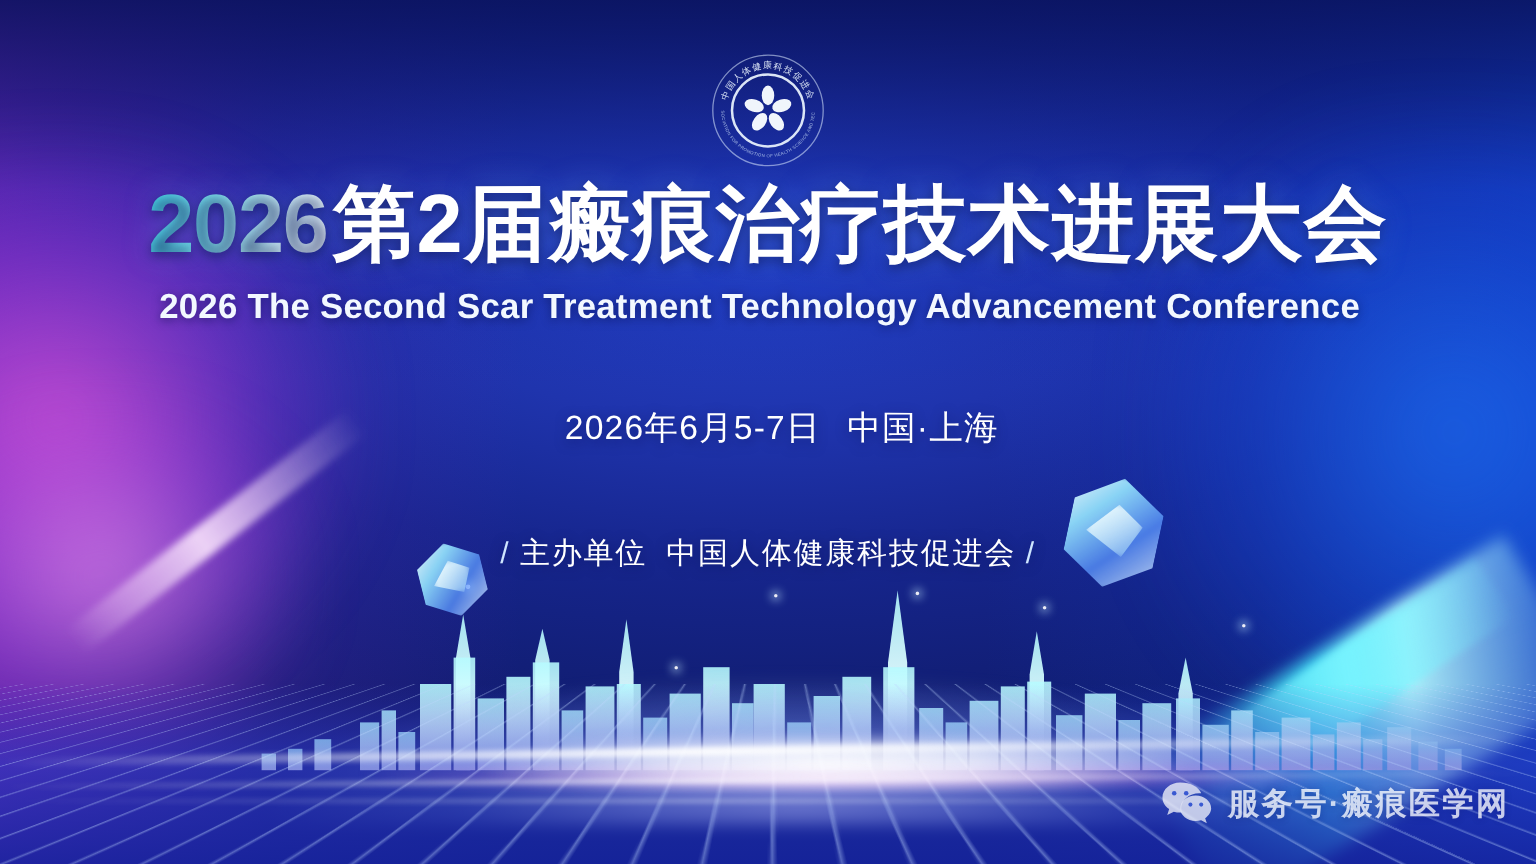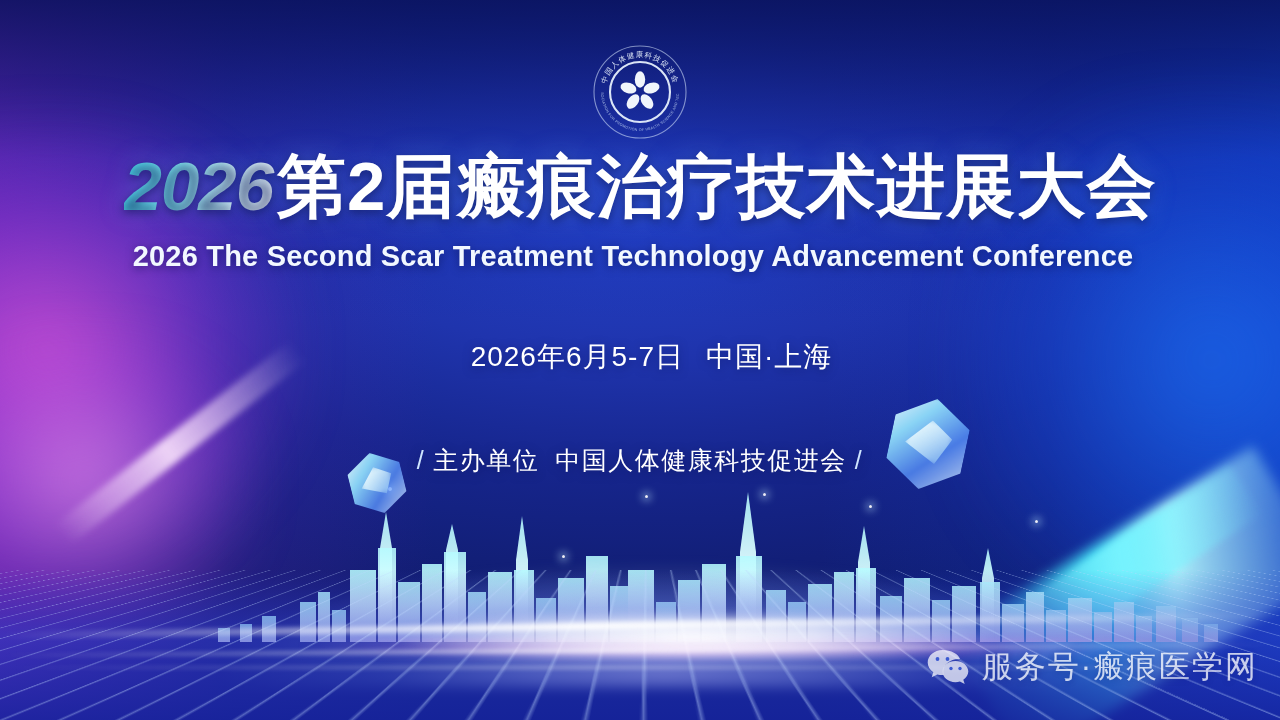--- a/index.html
+++ b/index.html
@@ -297,21 +297,20 @@
     line-height: 1;
     color: #ffffff;
     text-shadow: 0 3px 10px rgba(8,14,70,0.55), 0 0 26px rgba(120,180,255,0.35);
     white-space: nowrap;
   }
   .title-year {
     background: linear-gradient(100deg, #3fd6e6 0%, #7fe8ee 34%, #d8f7fa 70%, #ffffff 100%);
     -webkit-background-clip: text;
     background-clip: text;
     color: transparent;
-    font-style: italic;
     letter-spacing: -1px;
     padding-right: 4px;
   }
 
   .title-en {
     position: absolute;
     left: 0; right: 14px;
     top: 240px;
     font-size: 29px;
     font-weight: bold;
@@ -354,22 +353,22 @@
   .watermark {
     position: absolute;
     right: 22px;
     bottom: 32px;
     display: flex;
     align-items: center;
     gap: 12px;
     opacity: 0.82;
   }
   .watermark .wm-text {
-    font-size: 31px;
-    font-weight: 400;
+    font-size: 26px;
+    font-weight: 700;
     letter-spacing: 2px;
     color: rgba(255,255,255,0.93);
     text-shadow: 0 1px 6px rgba(20,30,120,0.45);
   }
   .wechat-icon { width: 44px; height: 38px; position: relative; }
   .wechat-icon svg { display: block; }
 </style>
 </head>
 <body>
 

